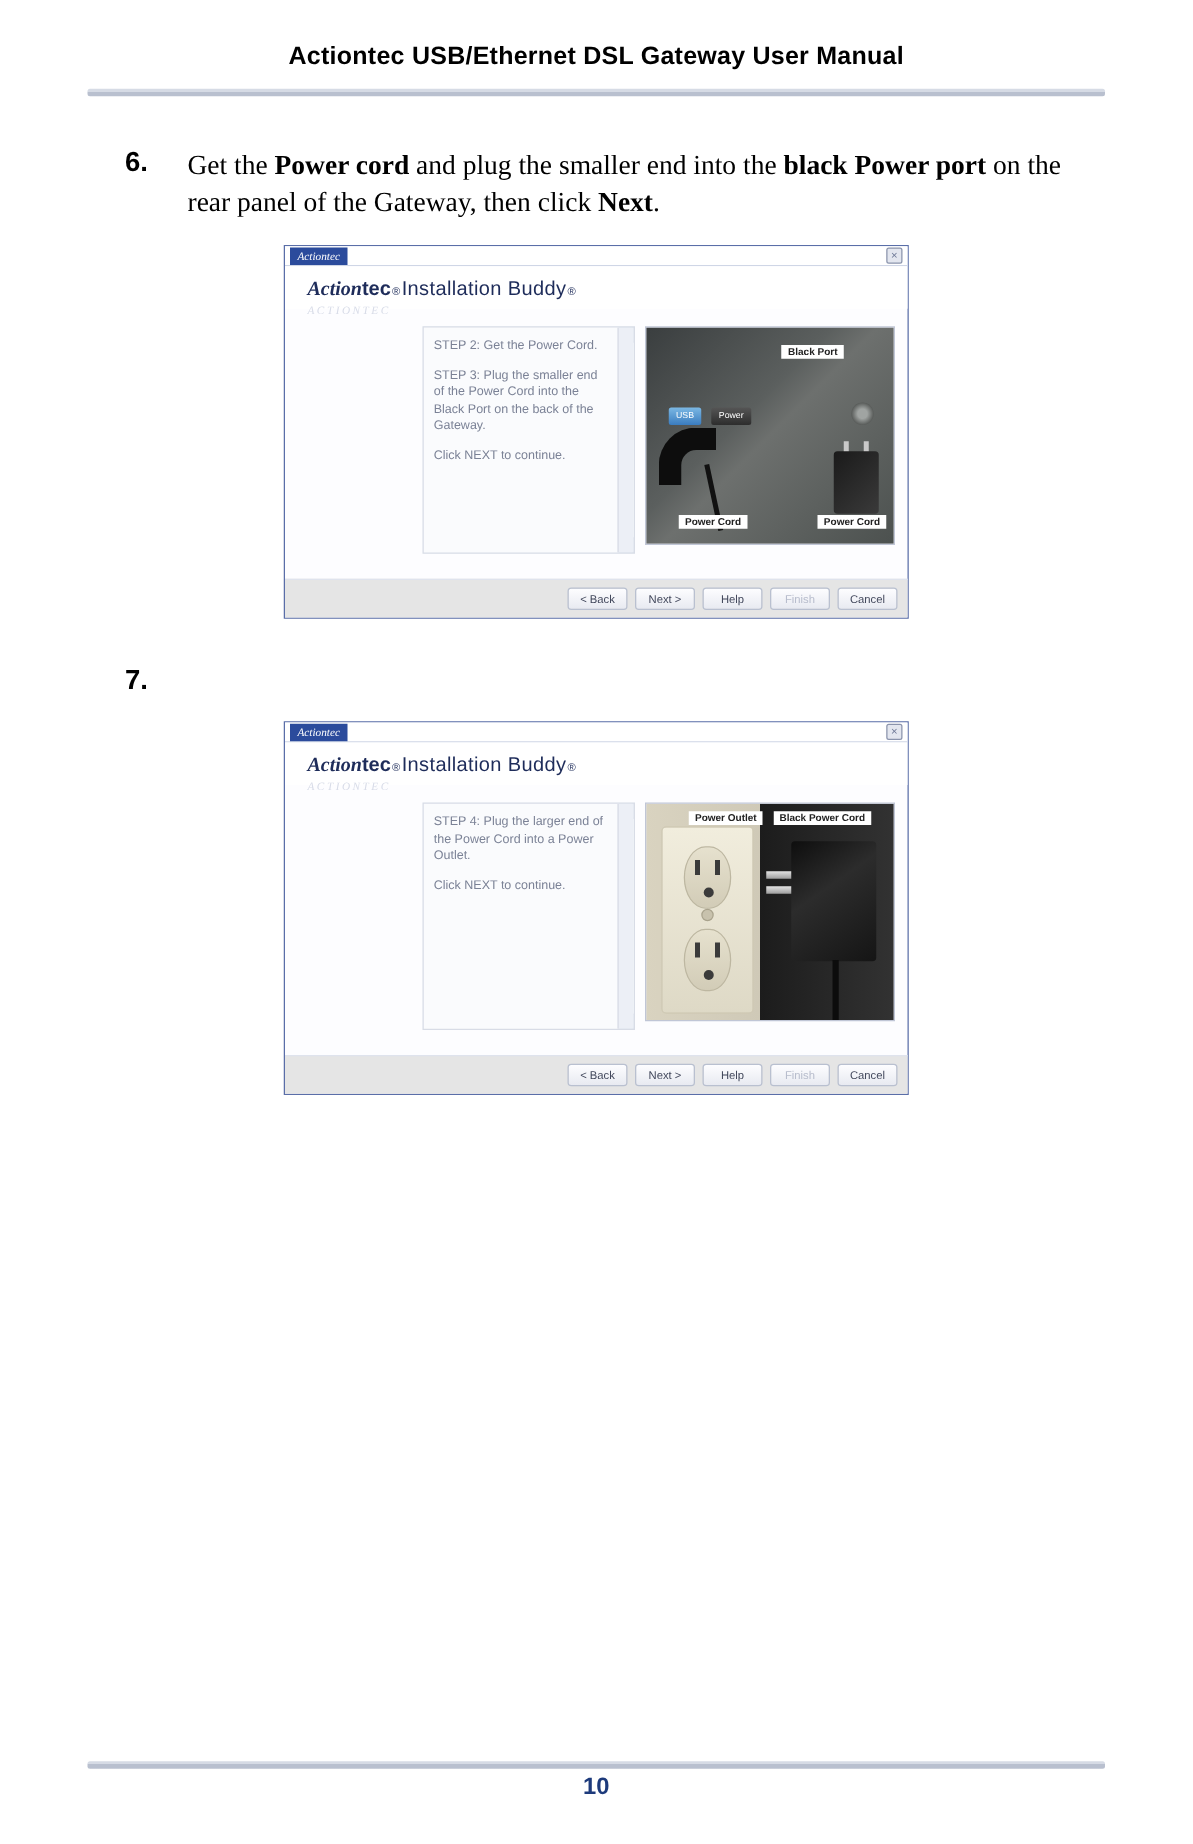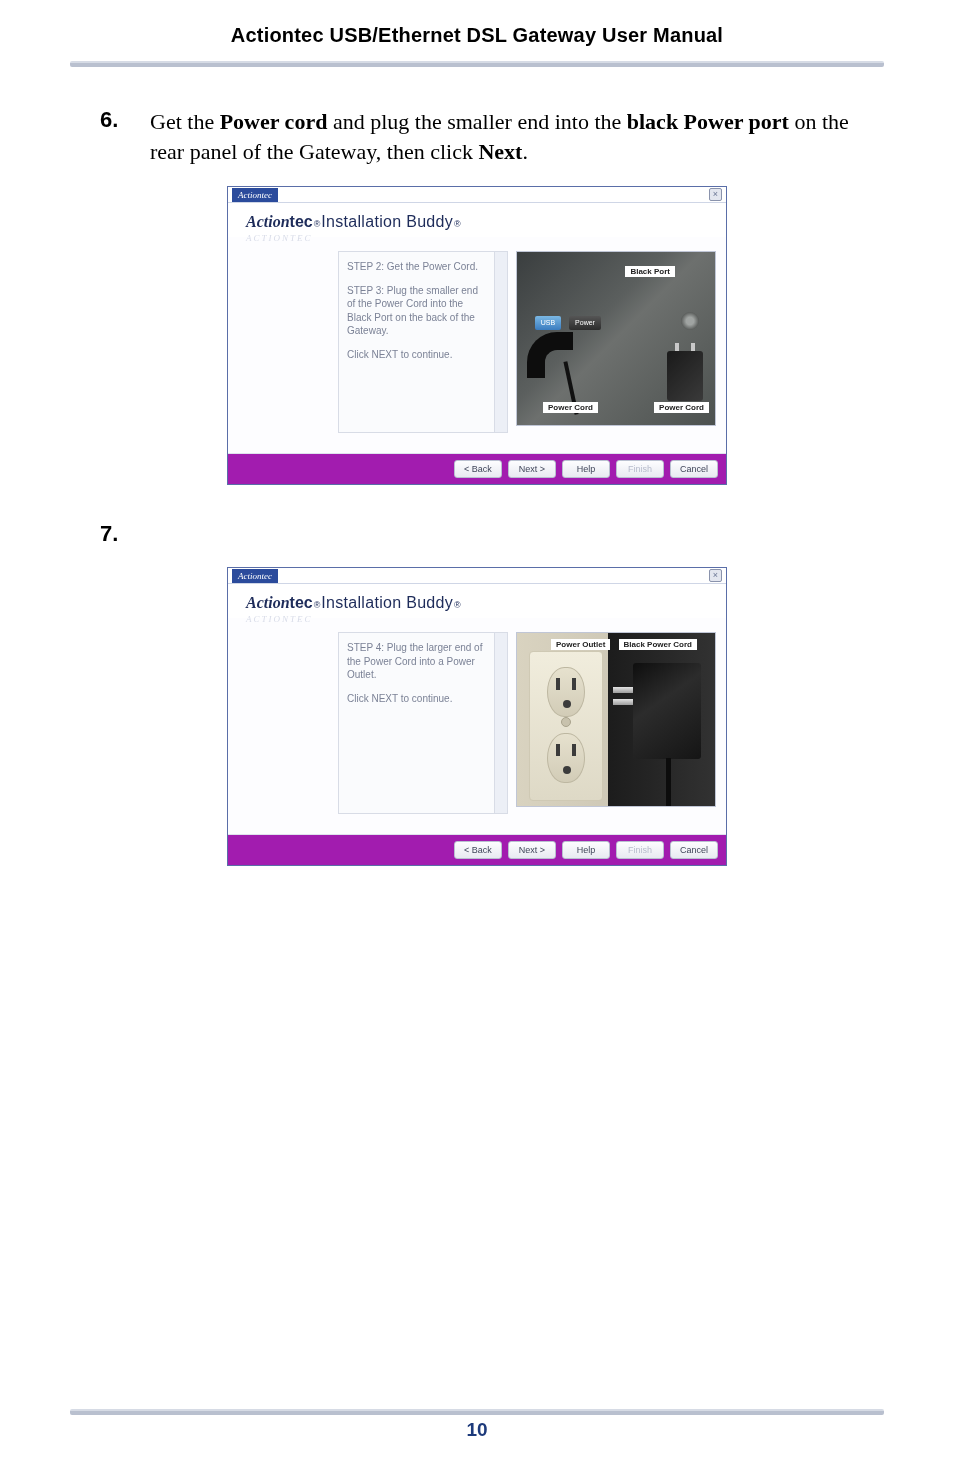--- a/index.html
+++ b/index.html
@@ -7,21 +7,21 @@
     width: 954px;
     height: 1475px;
     background: #ffffff;
     font-family: Georgia, 'Times New Roman', serif;
     color: #000;
     position: relative;
   }
   .page {
     width: 100%;
     height: 100%;
-    padding: 18px 100px 50px 100px;
+    padding: 28px 100px 50px 100px;
     position: relative;
   }
   .header-title {
     text-align: center;
     font-family: Arial, Helvetica, sans-serif;
     font-weight: bold;
     font-size: 20px;
     color: #000;
     letter-spacing: 0.2px;
     margin-top: 6px;
@@ -225,21 +225,21 @@
   .photo-b .screwc{position:absolute;top:84px;left:44px;width:10px;height:10px;border-radius:50%;background:#c8c2ad;border:1px solid #a9a38d;}
   .photo-b .prong { position:absolute; top:54px; left:96px; width:22px; height:6px;
     background: linear-gradient(#e3e3e3,#9d9d9d);}
   .photo-b .prong.p2{top:66px;}
   .photo-b .adapter2{position:absolute; top:30px; right:14px; width:68px; height:96px;
     background: linear-gradient(145deg,#0e0e0e,#2c2c2c 40%,#151515 100%); border-radius:3px;}
   .photo-b .cord2{position:absolute; bottom:0; right:44px; width:5px; height:48px;
     background:#0c0c0c;}
 
   .dlg-footer {
-    background: #a21caf;
+    background: #e5e5e5;
     border-top: 1px solid #dfe3ed;
     padding: 6px 8px;
     display: flex;
     justify-content: flex-end;
     gap: 6px;
   }
   .dlg-btn {
     min-width: 48px;
     height: 18px;
     background: linear-gradient(#fdfdff,#e8eaf1);

